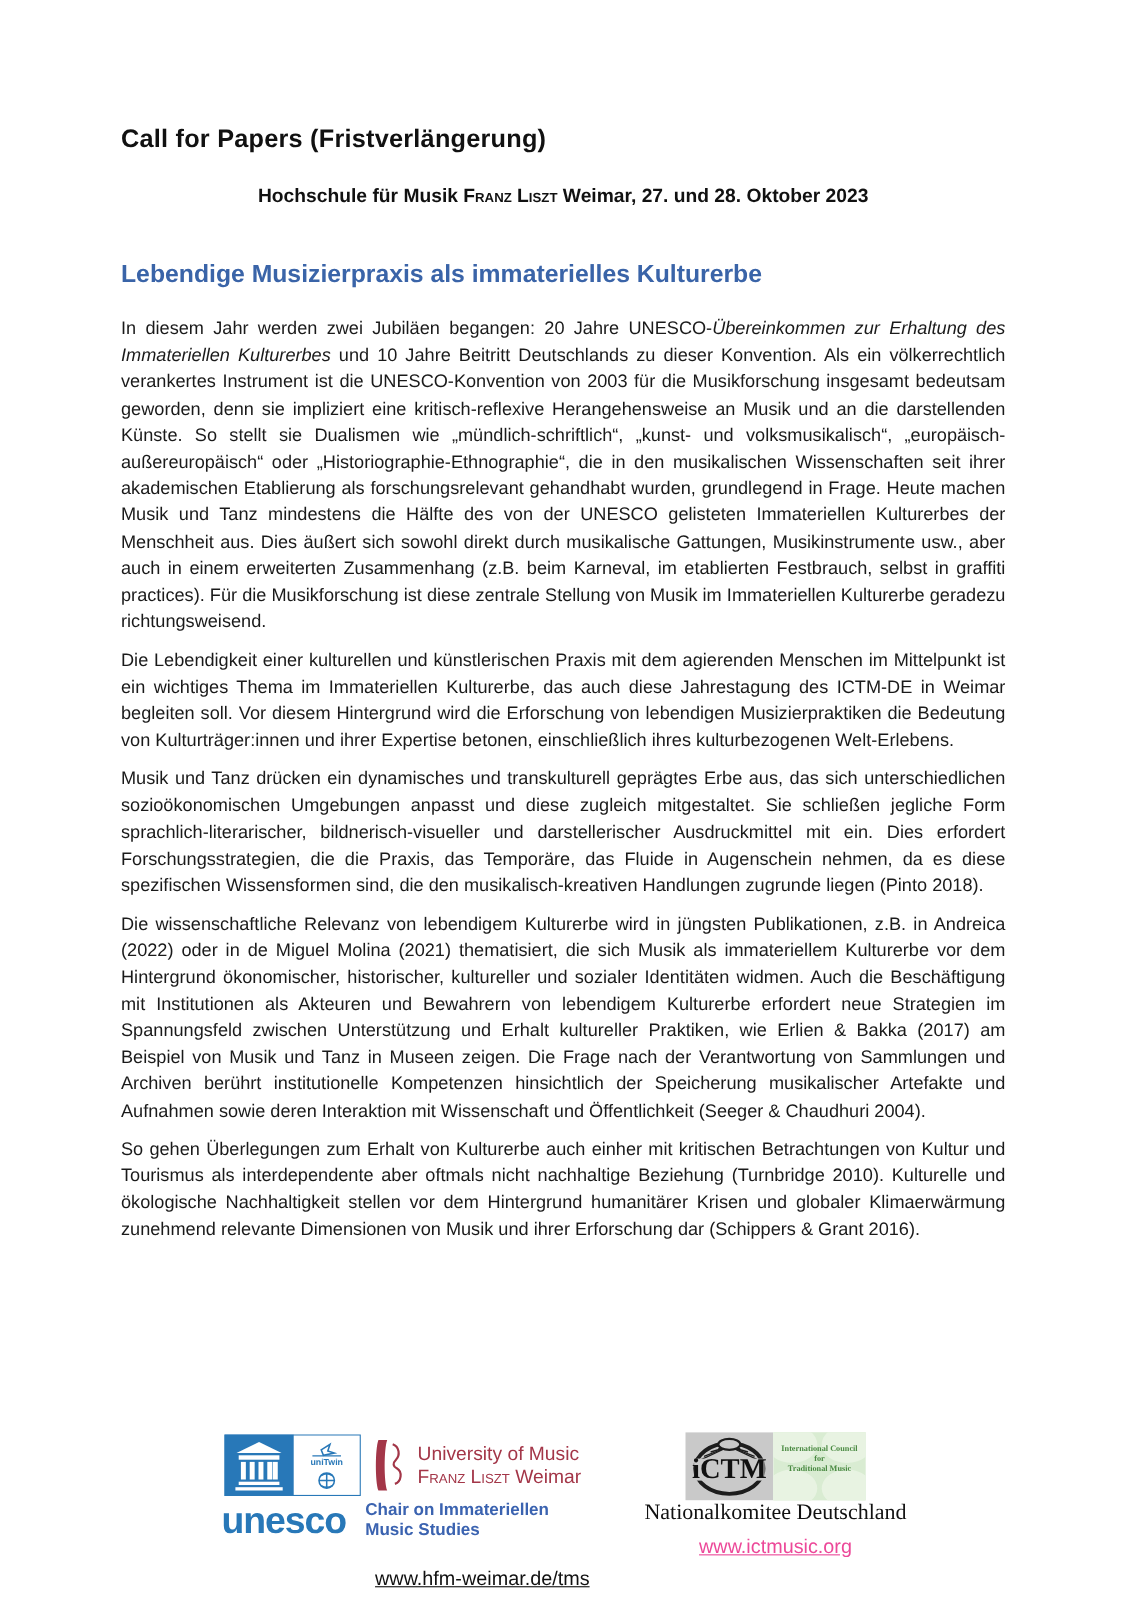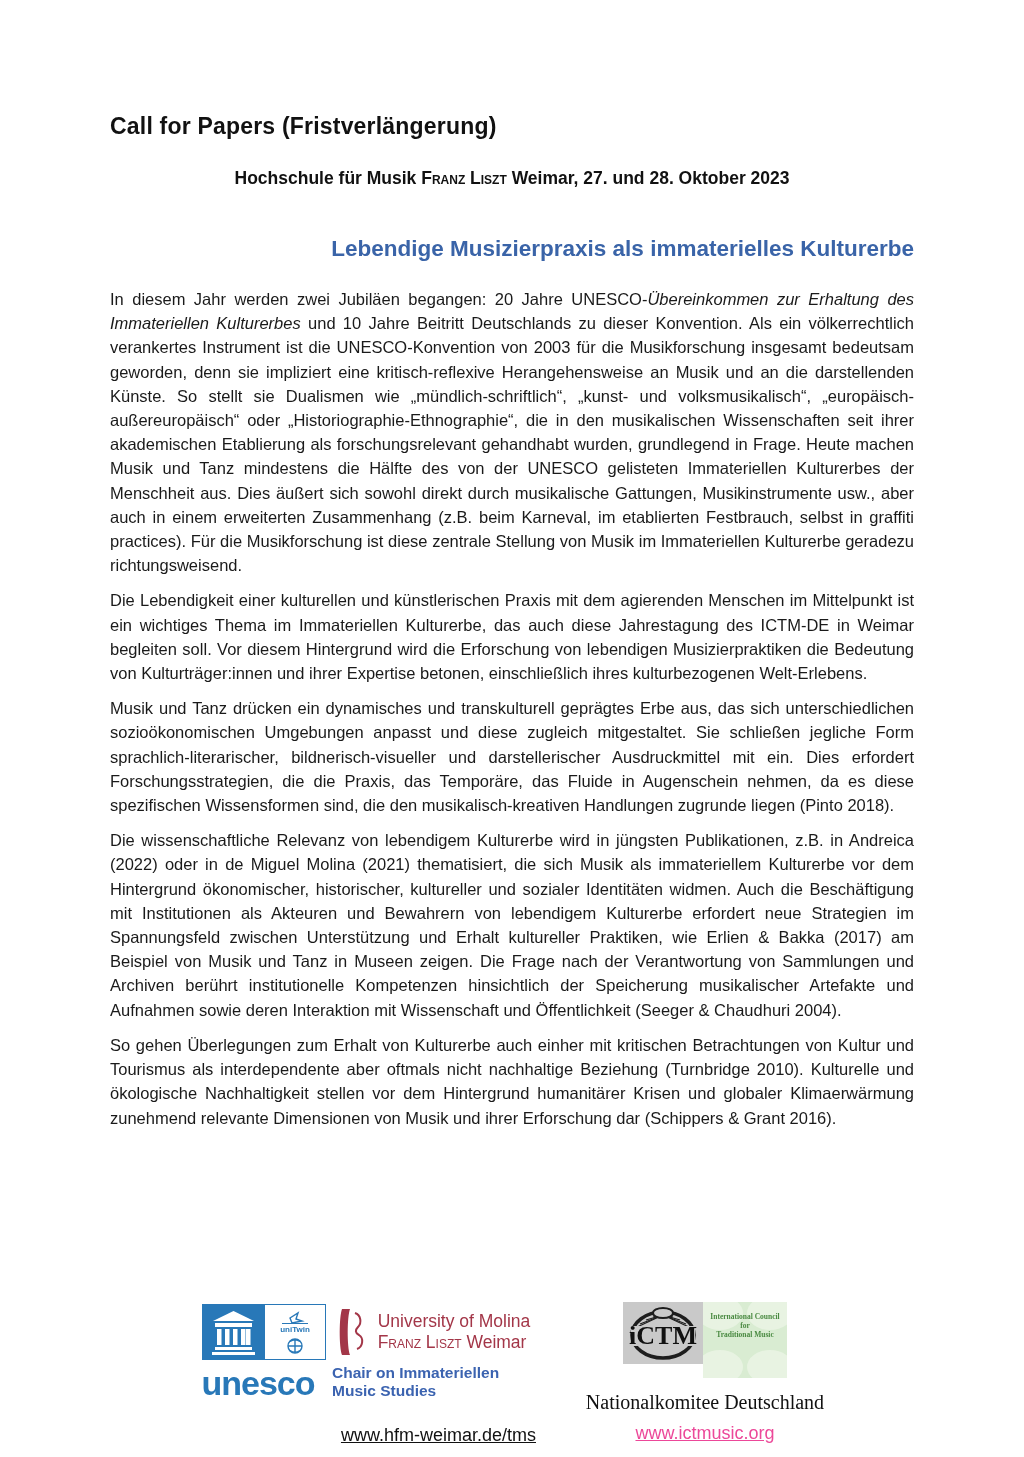--- a/index.html
+++ b/index.html
@@ -20,21 +20,21 @@
   }
   p.subtitle{
     margin:28px 110px 0;
     font-size:17.5px;font-weight:700;
     text-align:center;color:#111;
   }
   .sc{font-variant:small-caps;}
   h2.section-heading{
     margin:47px 110px 0;
     font-size:22.5px;font-weight:700;
-    text-align:right;
+    text-align:left;
     color:var(--heading-blue,#3a64a8);
   }
   
   .content{margin:25px 110px 0;}
   .content p.par{
     margin:0 0 11px 0;
     font-size:16.5px;line-height:24.2px;
     text-align:justify;text-justify:inter-word;
   }
   .content p.par em{font-style:italic;}
@@ -64,34 +64,33 @@
     white-space:nowrap;
   }
   .fl-link{
     display:block;margin-top:25px;width:340px;text-align:right;
     font-size:18px;color:#111;text-decoration:underline;
   }
   .footer-right{position:absolute;left:560px;top:2px;width:290px;text-align:center;}
   .fr-logos{display:inline-flex;vertical-align:top;}
   .ictm-logo{width:80px;height:62px;display:block;}
   .ictm-green{
-    width:84px;height:76px;position:relative;
+    width:84px;height:62px;position:relative;
     background:var(--ictm-green-bg,#d9ecd2);
     overflow:hidden;
   }
   .ictm-green .lobe{position:absolute;width:46px;height:34px;border-radius:50%;
     background:#e9f4e3;opacity:.9;}
   .ictm-green .gtext{
     position:relative;z-index:2;margin-top:10px;
     color:var(--ictm-green,#4a8a42);
     font-size:7.5px;line-height:9px;font-weight:700;
     font-family:"Liberation Serif", serif;
   }
   .committee{
-    margin-top:13px;
     font-family:"Liberation Serif", serif;
     font-size:20px;color:#111;
   }
   .fr-link{
     display:block;margin-top:9px;
     font-size:18px;color:#ec4899;text-decoration:underline;
   }
 </style>
 </head>
 <body>
@@ -140,21 +139,21 @@
           </g>
           <text x="93" y="28" text-anchor="middle" font-size="8" font-weight="bold" fill="#2878b8" font-family="Liberation Sans, sans-serif">uniTwin</text>
           <line x1="80" y1="19.5" x2="106" y2="19.5" stroke="#2878b8" stroke-width="1"></line>
         </svg>
 
         <svg class="hfm-logo" viewBox="0 0 32 50" aria-hidden="true">
           <path d="M4 2 C1 10 1 40 4 48 L12 48 C9 40 9 10 12 2 Z" fill="#a33648"></path>
           <path d="M17 6 c6 2 7 10 3 14 c-3 3 -3 6 1 8 c5 3 4 12 -2 14" fill="none" stroke="#a33648" stroke-width="2"></path>
         </svg>
         <div class="univ-text">
-          <div>University of Molina</div>
+          <div>University of Music</div>
           <div><span class="sc">Franz Liszt</span><span> Weimar</span></div>
         </div>
       </div>
       <div class="fl-row2">
         <div class="unesco-wordmark">unesco</div>
         <div class="chair-text">
           <div>Chair on Immateriellen</div>
           <div>Music Studies</div>
         </div>
       </div>

